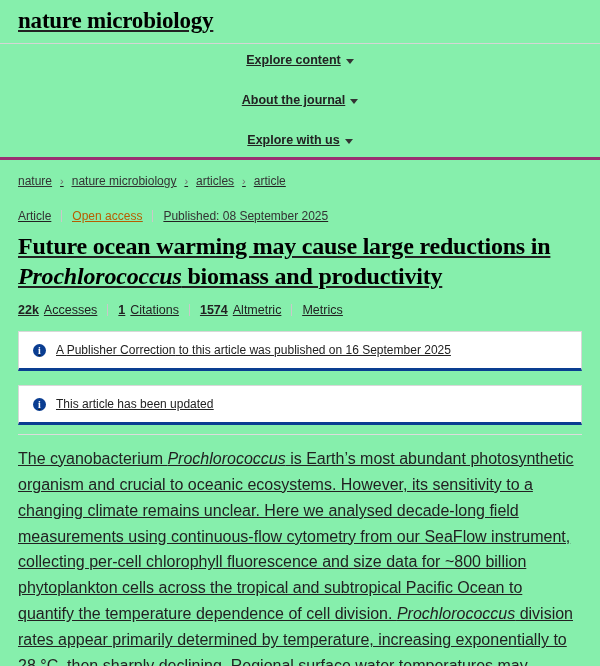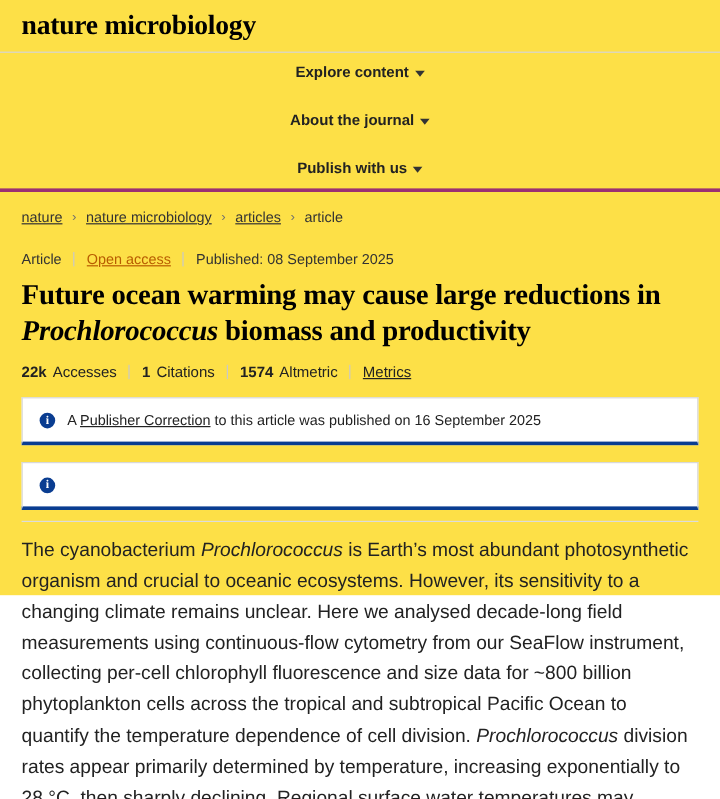--- a/index.html
+++ b/index.html
@@ -8,23 +8,24 @@
     padding: 0;
     width: 600px;
     height: 666px;
     background: #ffffff;
     font-family: "Liberation Sans", sans-serif;
     color: #222222;
     overflow: hidden;
   }
   .page {
     width: 600px;
-    height: 496px;
+    height: 666px;
     position: relative;
-    background: #fde047;
+    background: #86efac;
+    text-decoration: underline;
   }
   
   .masthead {
     padding: 8px 18px 10px 18px;
   }
   .journal-title {
     font-family: "Liberation Serif", serif;
     font-weight: bold;
     font-size: 23px;
     letter-spacing: -0.2px;
@@ -257,21 +258,21 @@
   <div class="navbar">
     <div class="nav-item">
       <span>Explore content</span>
       <span class="caret"></span>
     </div>
     <div class="nav-item">
       <span>About the journal</span>
       <span class="caret"></span>
     </div>
     <div class="nav-item">
-      <span>Publish with us</span>
+      <span>Explore with us</span>
       <span class="caret"></span>
     </div>
   </div>
 
   <div class="breadcrumb">
     <span class="crumb-link">nature</span>
     <span class="crumb-sep">›</span>
     <span class="crumb-link">nature microbiology</span>
     <span class="crumb-sep">›</span>
     <span class="crumb-link">articles</span>
@@ -309,19 +310,20 @@
       <a>Metrics</a>
     </div>
 
     <div class="notice">
       <span class="info-icon">i</span>
       <span class="notice-text"><span>A </span><a>Publisher Correction</a><span> to this article was published on 16 September 2025</span></span>
     </div>
 
     <div class="notice">
       <span class="info-icon">i</span>
+      <span class="notice-text"><span>This article has been </span><a>updated</a><span></span></span>
     </div>
 
     <hr class="abstract-rule">
     <p class="abstract-text"><span>The cyanobacterium </span><em>Prochlorococcus</em><span> is Earth’s most abundant photosynthetic organism and crucial to oceanic ecosystems. However, its sensitivity to a changing climate remains unclear. Here we analysed decade-long field measurements using continuous-flow cytometry from our SeaFlow instrument, collecting per-cell chlorophyll fluorescence and size data for ~800 billion phytoplankton cells across the tropical and subtropical Pacific Ocean to quantify the temperature dependence of cell division. </span><em>Prochlorococcus</em><span> division rates appear primarily determined by temperature, increasing exponentially to 28 °C, then sharply declining. Regional surface water temperatures may exceed this range by the end of the century under both moderate and high warming scenarios. Under these future conditions, our global ocean</span></p>
 
   </div>
 </div>
 
 </body></html>

